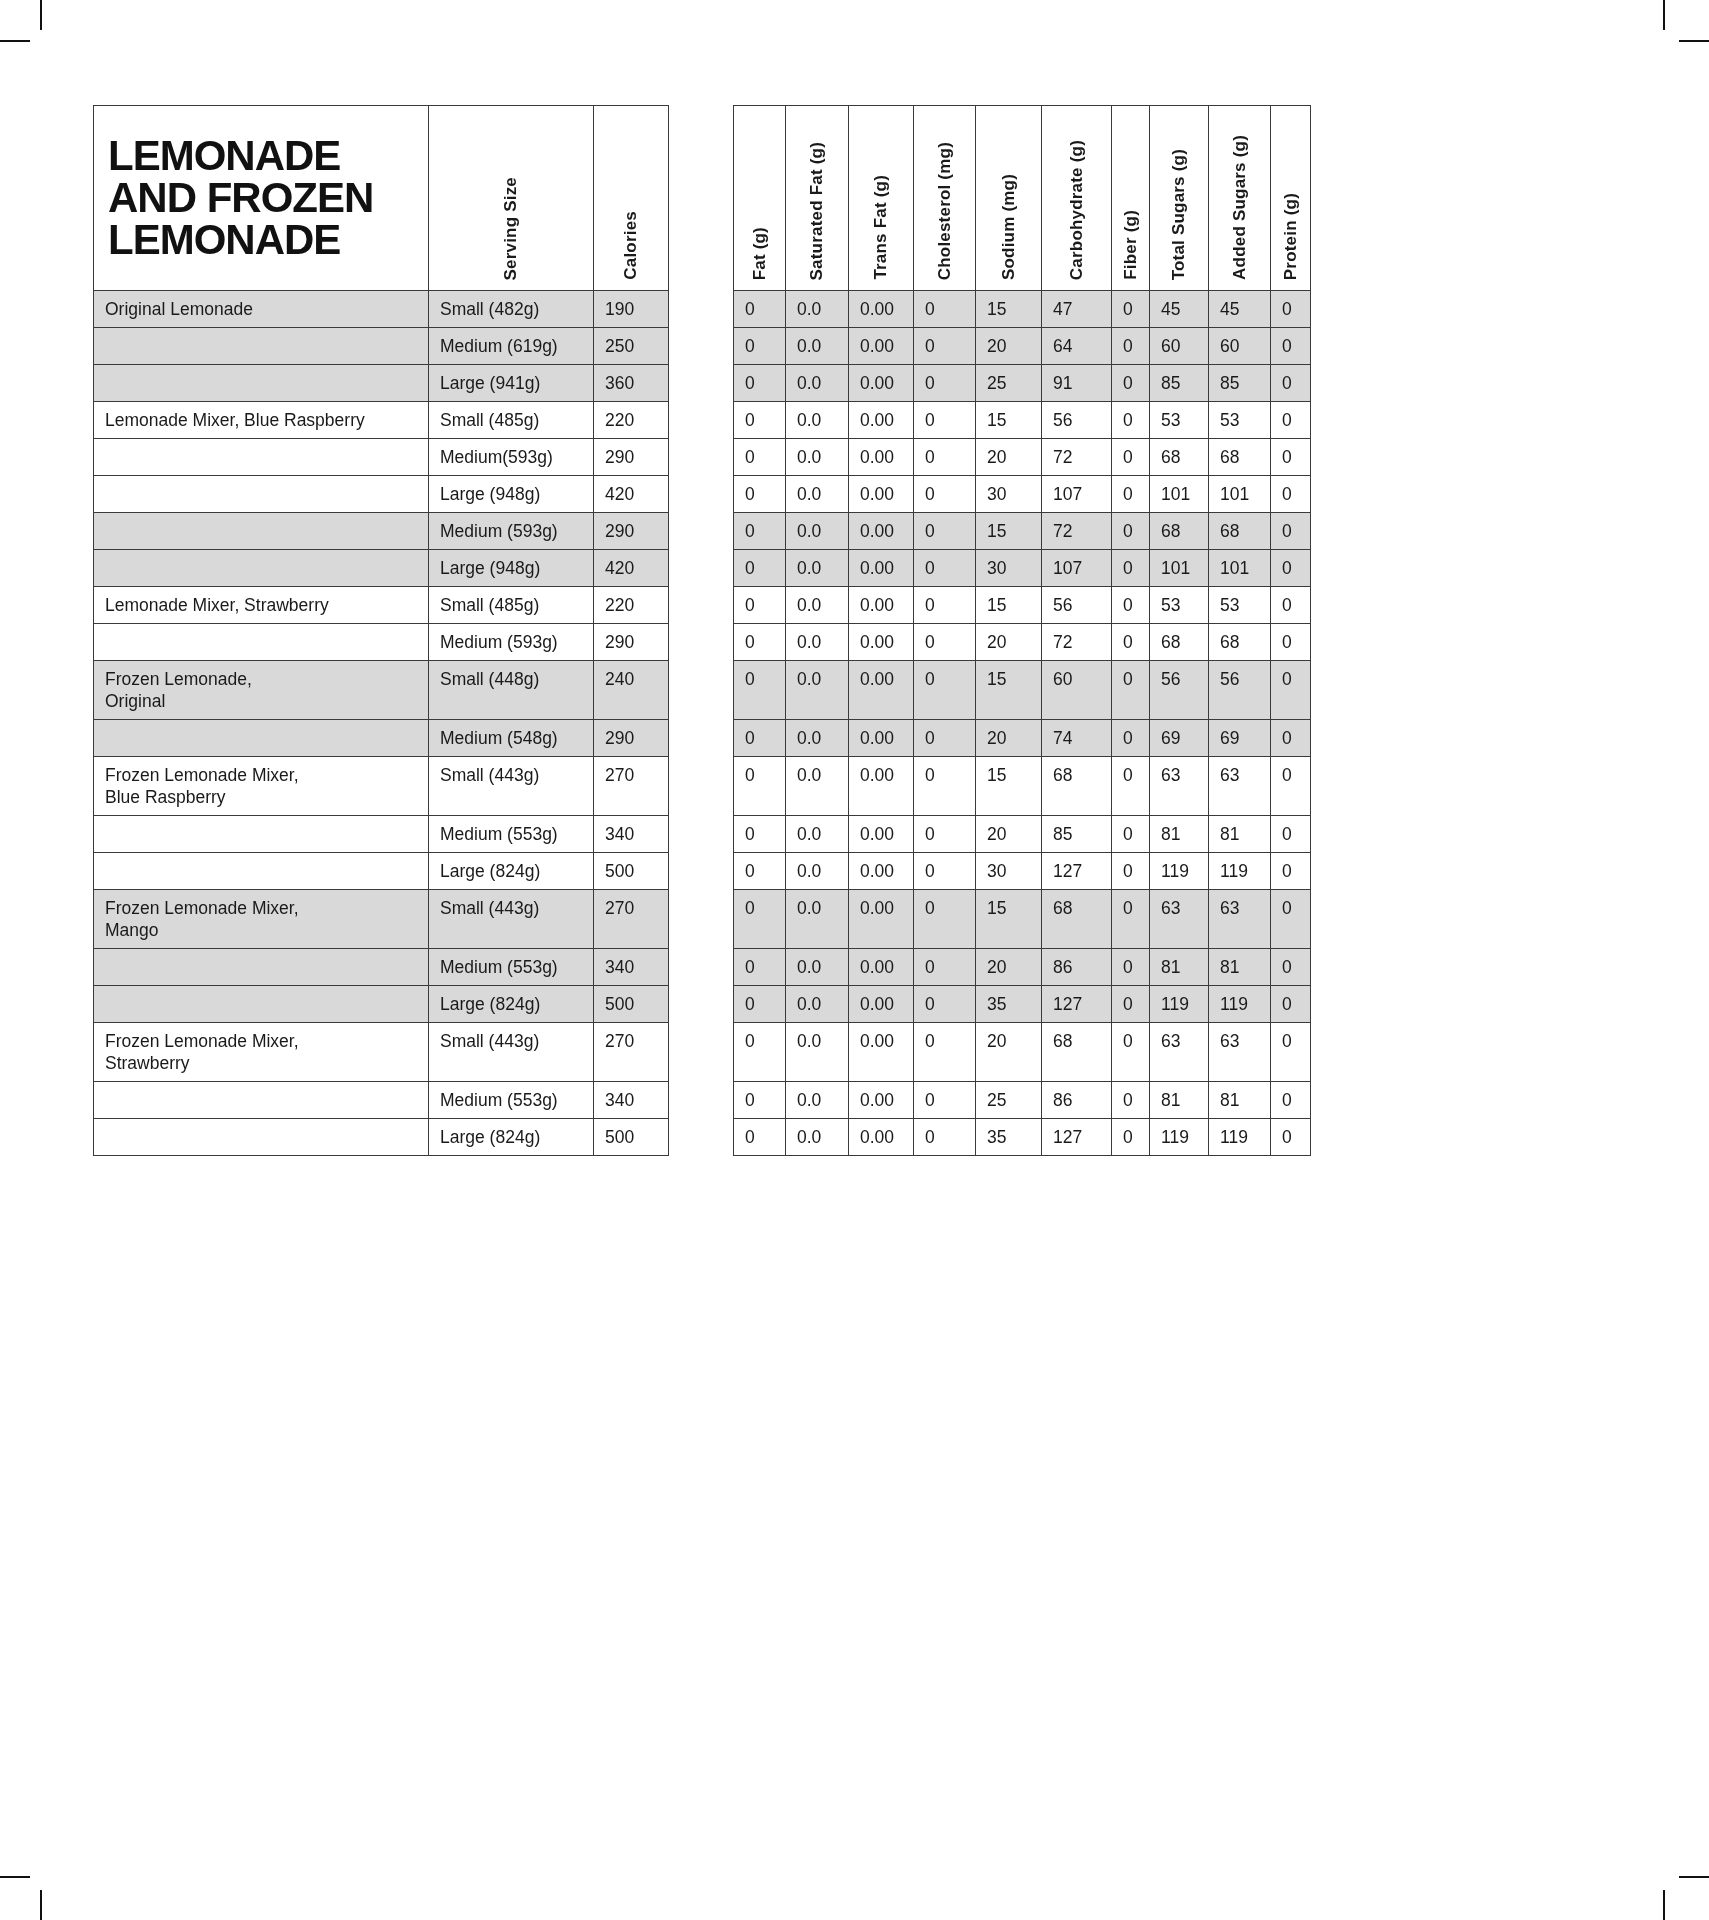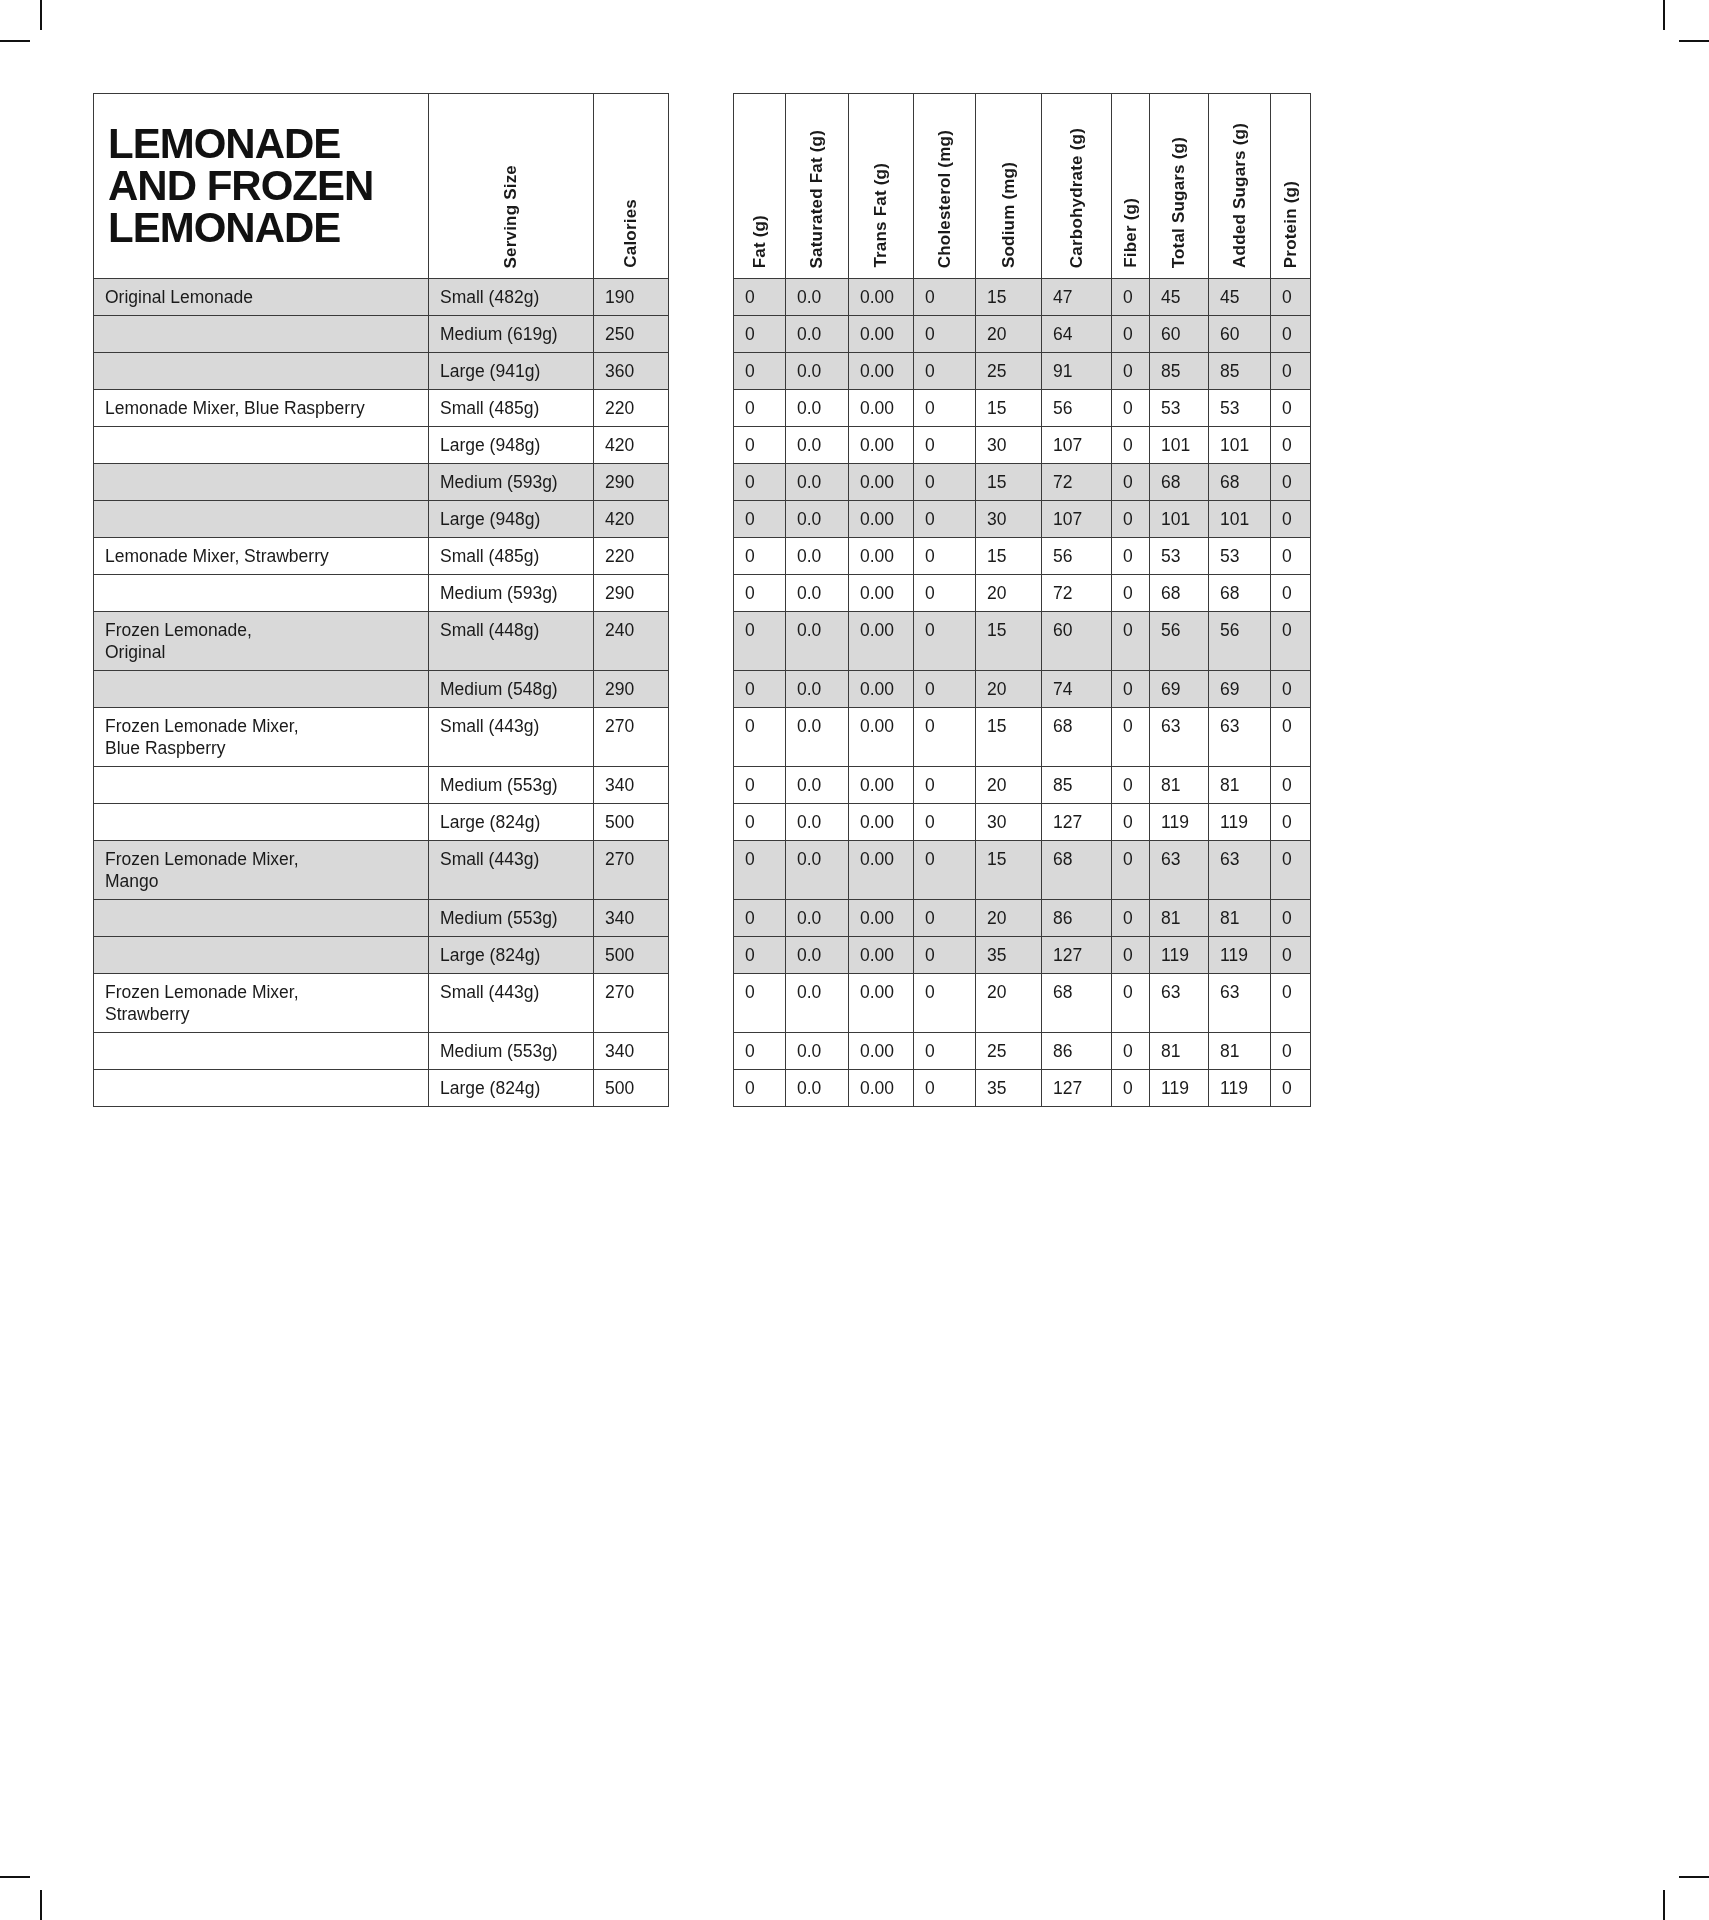--- a/index.html
+++ b/index.html
@@ -22,21 +22,21 @@
   .crop.h { width: 30px; height: 2px; }
   .crop.tl-v { left: 40px; top: 0; }
   .crop.tl-h { left: 0; top: 40px; }
   .crop.tr-v { right: 44px; top: 0; }
   .crop.tr-h { right: 0; top: 40px; }
   .crop.bl-v { left: 40px; bottom: 0; }
   .crop.bl-h { left: 0; bottom: 42px; }
   .crop.br-v { right: 44px; bottom: 0; }
   .crop.br-h { right: 0; bottom: 42px; }
 
-  .content { position: absolute; top: 93px; left: 93px; }
+  .content { position: absolute; top: 105px; left: 93px; }
 
   table.ntable {
     border-collapse: collapse;
     table-layout: fixed;
     width: 1217px;
   }
 
   th, td { box-sizing: border-box; }
 
   
@@ -223,20 +223,36 @@
       <td class="d">0</td>
       <td class="d">15</td>
       <td class="d">56</td>
       <td class="d">0</td>
       <td class="d">53</td>
       <td class="d">53</td>
       <td class="d">0</td>
     </tr>
           <tr>
       <td class="d name"></td>
+      <td class="d">Medium(593g)</td>
+      <td class="d">290</td>
+      <td class="gapcell"></td>
+      <td class="d">0</td>
+      <td class="d">0.0</td>
+      <td class="d">0.00</td>
+      <td class="d">0</td>
+      <td class="d">20</td>
+      <td class="d">72</td>
+      <td class="d">0</td>
+      <td class="d">68</td>
+      <td class="d">68</td>
+      <td class="d">0</td>
+    </tr>
+          <tr>
+      <td class="d name"></td>
       <td class="d">Large (948g)</td>
       <td class="d">420</td>
       <td class="gapcell"></td>
       <td class="d">0</td>
       <td class="d">0.0</td>
       <td class="d">0.00</td>
       <td class="d">0</td>
       <td class="d">30</td>
       <td class="d">107</td>
       <td class="d">0</td>

